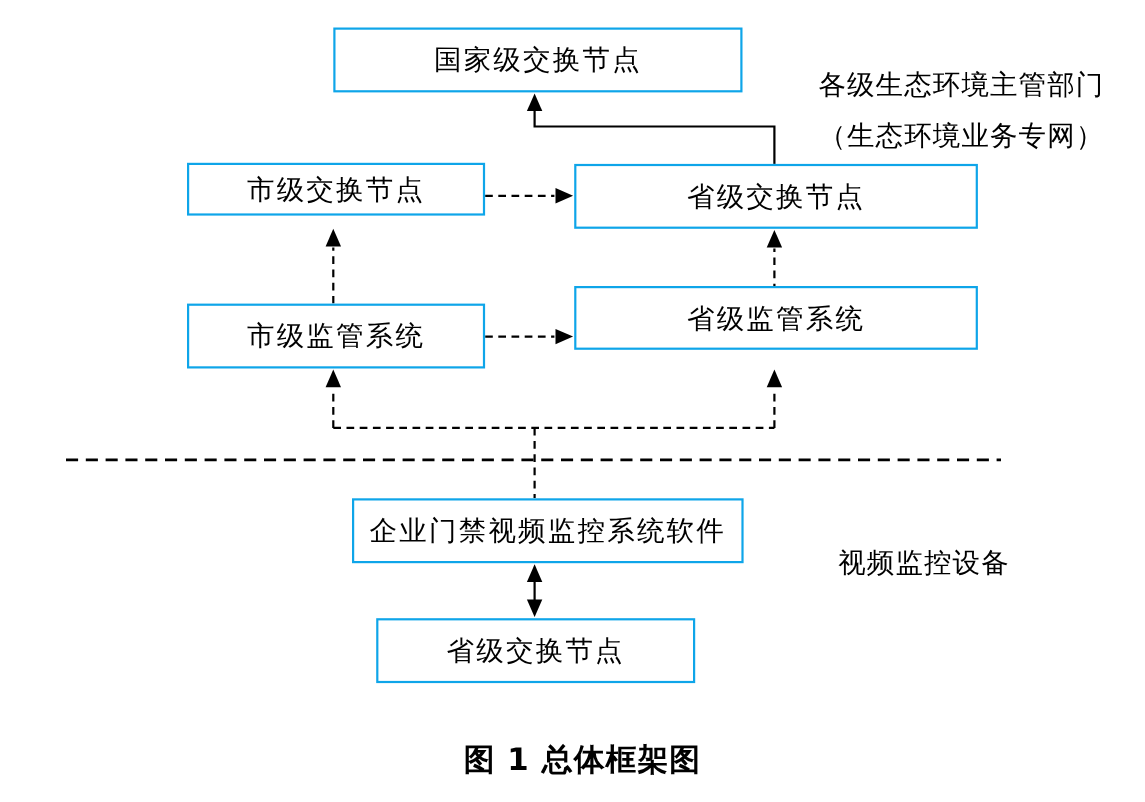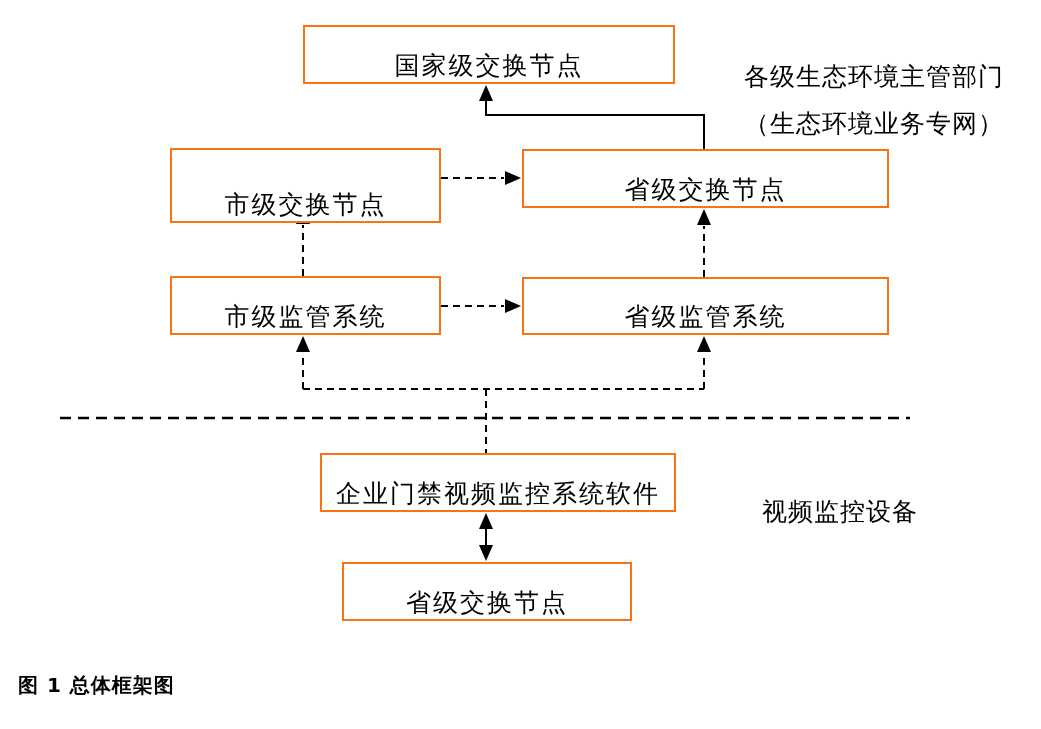--- a/index.html
+++ b/index.html
@@ -19,34 +19,34 @@
   .diagram-svg {
     position: absolute;
     left: 0;
     top: 0;
     width: 1041px;
     height: 729px;
   }
   .node {
     position: absolute;
     box-sizing: border-box;
-    border: 2px solid #f97316;
+    border: 2px solid #0ea5e9;
     background: #ffffff;
     display: flex;
-    align-items: flex-end;
+    align-items: center;
     justify-content: center;
     font-size: 25px;
     letter-spacing: 2px;
     white-space: nowrap;
   }
   .node-national   { left: 303px; top: 25px;  width: 372px; height: 59px; }
-  .node-city-ex    { left: 170px; top: 148px; width: 271px; height: 75px; }
+  .node-city-ex    { left: 170px; top: 148px; width: 271px; height: 48px; }
   .node-prov-ex    { left: 522px; top: 149px; width: 367px; height: 59px; font-family: Liberation Mono, monospace; }
   .node-city-sup   { left: 170px; top: 276px; width: 271px; height: 59px; }
-  .node-prov-sup   { left: 522px; top: 277px; width: 367px; height: 58px; }
+  .node-prov-sup   { left: 522px; top: 260px; width: 367px; height: 58px; }
   .node-ent-soft   { left: 320px; top: 453px; width: 356px; height: 59px; }
   .node-video-dev  { left: 342px; top: 562px; width: 290px; height: 59px; }
 
   .zone-label {
     position: absolute;
     font-size: 25px;
     letter-spacing: 1px;
     white-space: nowrap;
     text-align: right;
   }
@@ -59,23 +59,24 @@
     left: 762px;
     top: 495px;
   }
   .caption {
     position: absolute;
     left: 0;
     top: 672px;
     width: 1041px;
     padding-left: 18px;
     box-sizing: border-box;
+    text-align: center;
     font-family: "DejaVu Sans", "Liberation Sans", sans-serif;
     font-weight: bold;
-    font-size: 20px;
+    font-size: 28px;
     letter-spacing: 1px;
     white-space: nowrap;
   }
   .line-solid  { stroke: #000000; stroke-width: 2; fill: none; }
   .line-dashed { stroke: #000000; stroke-width: 2; fill: none; stroke-dasharray: 7 5; }
   .line-separator { stroke: #000000; stroke-width: 2.5; fill: none; stroke-dasharray: 11 7; }
   .arrowhead { fill: #000000; stroke: none; }
 </style>
 </head>
 <body>

